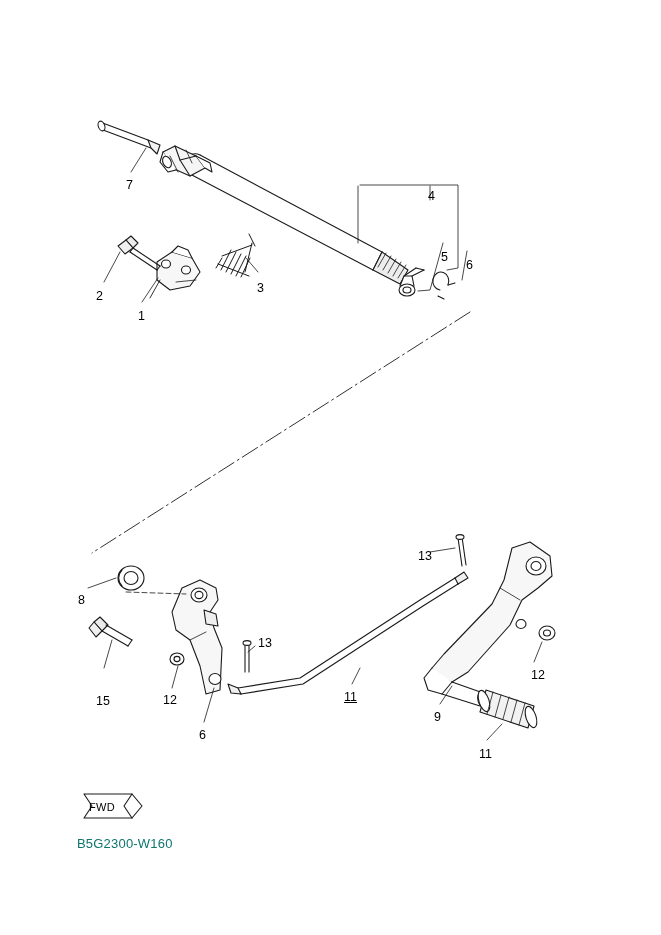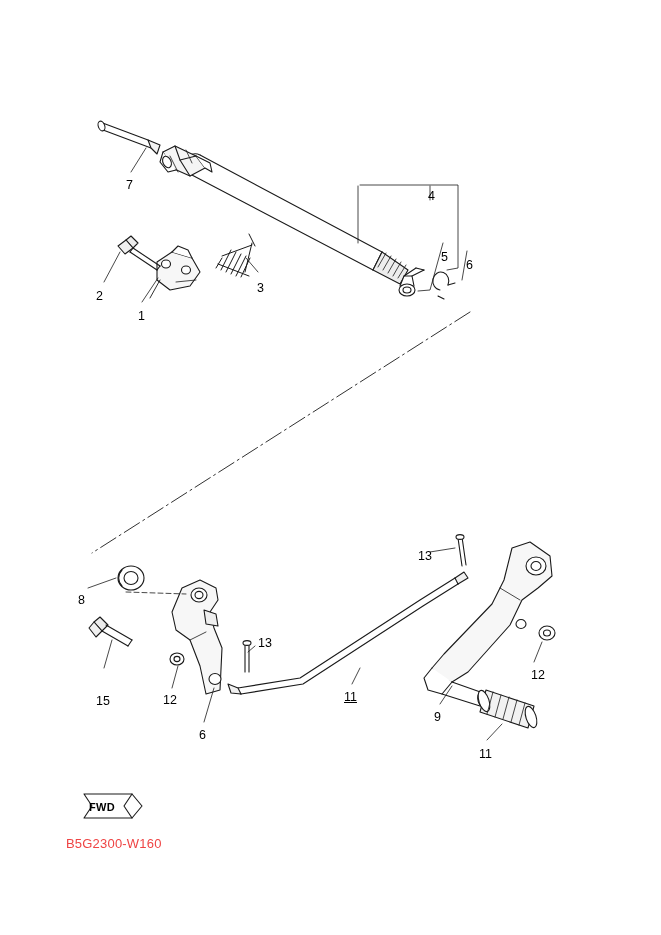--- a/index.html
+++ b/index.html
@@ -27,34 +27,34 @@
   .callout {
     position: absolute;
     font-size: 12.5px;
     color: #000000;
     font-family: "Liberation Sans", sans-serif;
     line-height: 1;
     white-space: nowrap;
   }
   #part-code {
     position: absolute;
-    left: 66px;
+    left: 77px;
     top: 836px;
     font-size: 13px;
-    color: #ef4444;
+    color: #0f766e;
     letter-spacing: 0.2px;
     white-space: nowrap;
     text-align: center;
   }
   #fwd-label {
     position: absolute;
     left: 89px;
     top: 801px;
     font-size: 11px;
-    font-weight: bold;
+    font-weight: normal;
     color: #000000;
     letter-spacing: 0.3px;
   }
 </style>
 </head>
 <body>
 
 <div id="page">
 
   <svg id="diagram-svg" viewBox="0 0 661 935">

